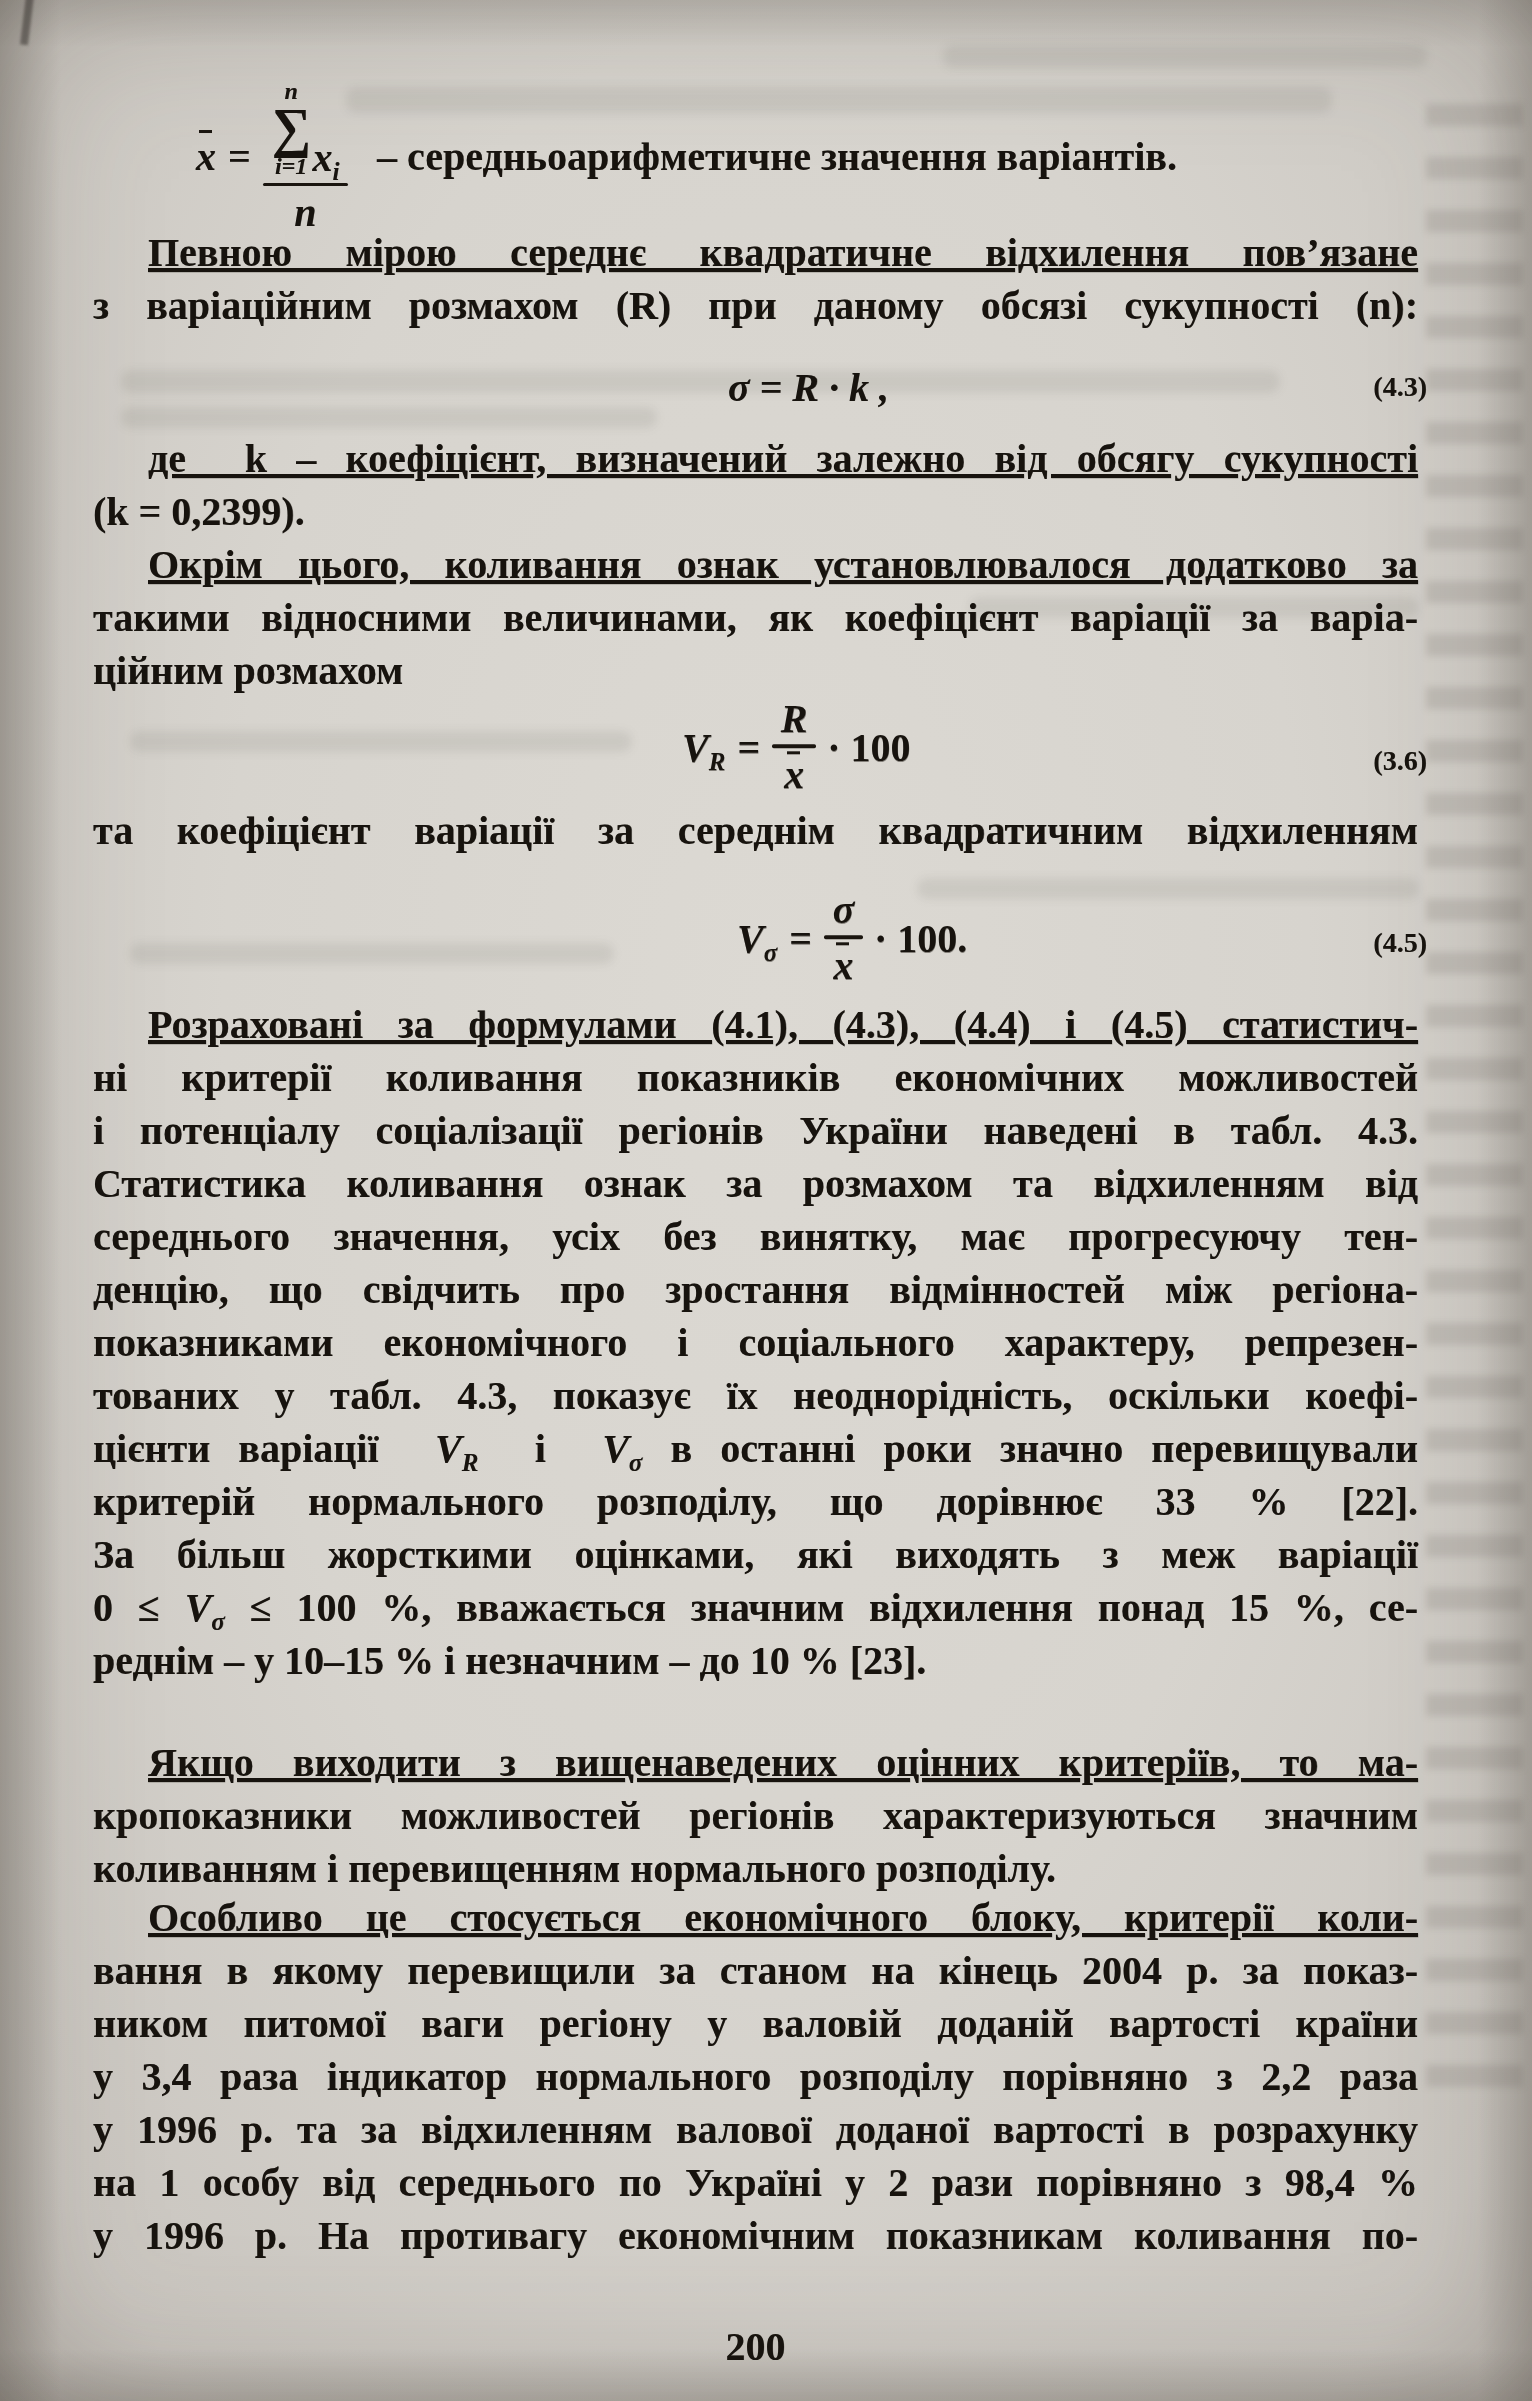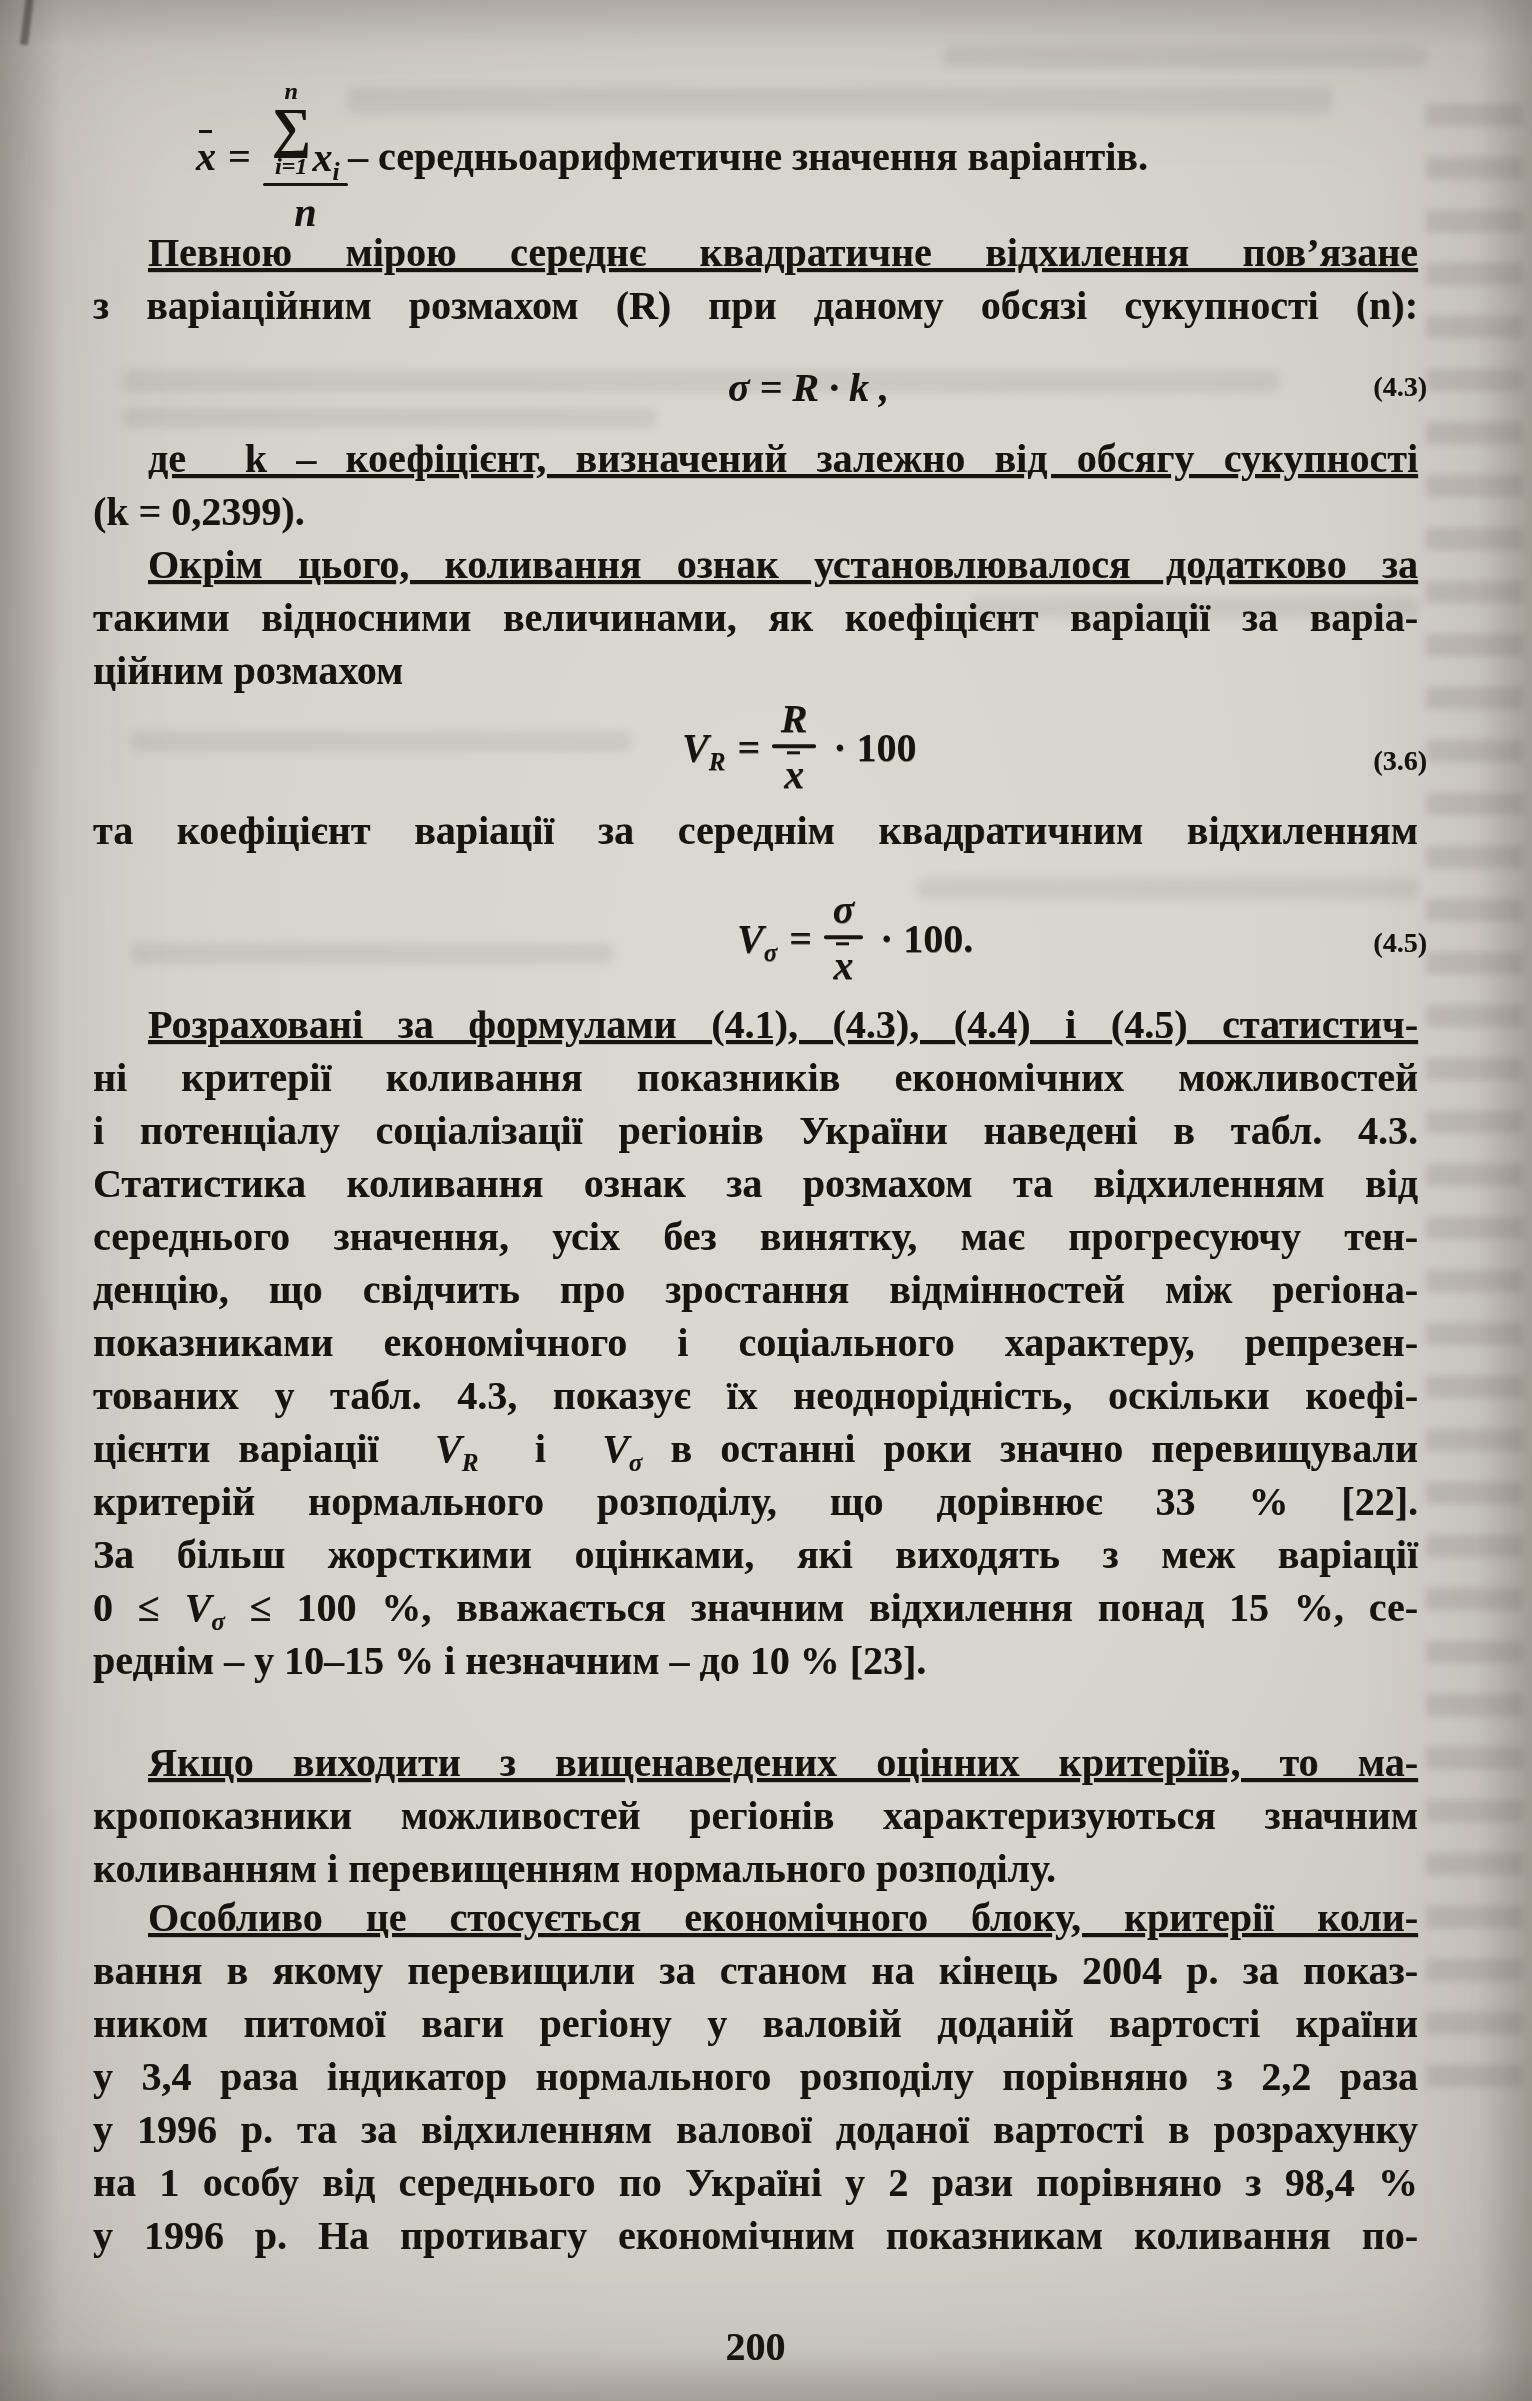--- a/index.html
+++ b/index.html
@@ -32,31 +32,31 @@
   .it{font-style:italic;}
   sub{font-size:25px;font-style:italic;line-height:0;}
   .formula{
     position:absolute;display:flex;align-items:center;
     transform:translateY(-50%);
     color:#17130e;font-weight:700;font-size:40px;font-style:italic;
     text-shadow:0.3px 0.4px 0.6px rgba(25,20,14,.45);
     white-space:nowrap;
   }
   .feq{margin:0 12px;font-style:normal;}
-  .fmul{margin-left:17px;font-style:normal;}
+  .fmul{margin-left:11px;font-style:normal;}
   .frac{display:inline-flex;flex-direction:column;align-items:center;line-height:1;}
   .num{display:flex;align-items:flex-end;padding:0 8.7px 5.2px 8.7px;}
   .bar{height:3.5px;background:#1a150f;align-self:stretch;border-radius:1.7px;}
   .den{padding:7px 8.7px 1.7px 8.7px;}
   .bigop{display:inline-flex;flex-direction:column;align-items:center;line-height:1;margin-right:1.7px;}
   .lim{font-size:24px;line-height:1;}
   .sigma{font-size:55px;line-height:.92;font-style:normal;}
   .ov{position:relative;display:inline-block;}
   .ov::after{content:"";position:absolute;left:2.6px;right:4.3px;top:-3.5px;border-top:3.5px solid #1a150f;}
-  .fcaption{font-style:normal;}
+  .fcaption{font-style:normal;margin-left:29px;}
   .flabel{
     position:absolute;right:106px;transform:translateY(-50%);
     color:#17130e;font-weight:700;font-size:28px;
     text-shadow:0.3px 0.4px 0.6px rgba(25,20,14,.45);
   }
   .pageno{position:absolute;left:93px;width:1325px;text-align:center;transform:translateY(-50%);}
   
   .ghost-col{
     position:absolute;left:1426px;top:104px;width:97px;height:2007px;
     background:repeating-linear-gradient(180deg,

